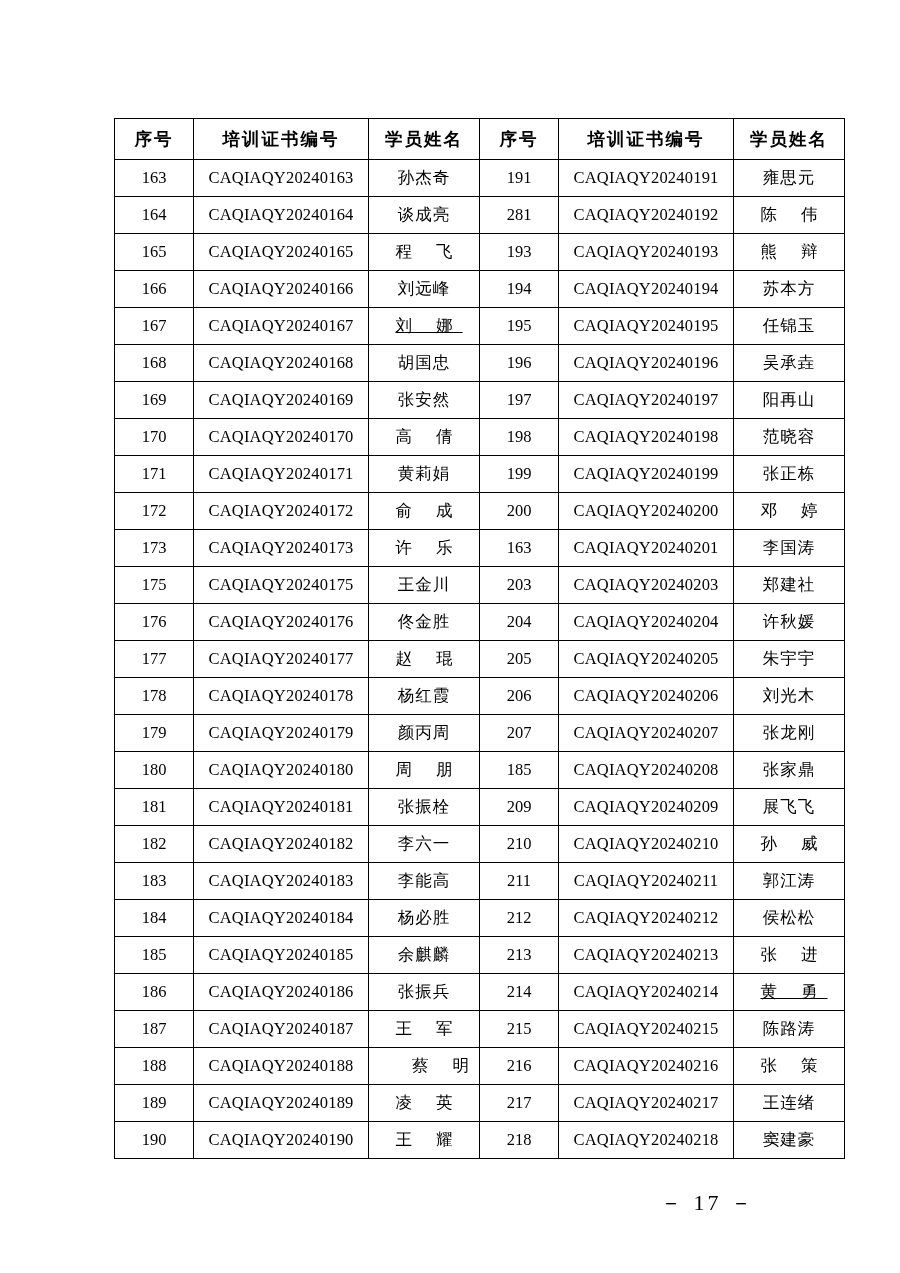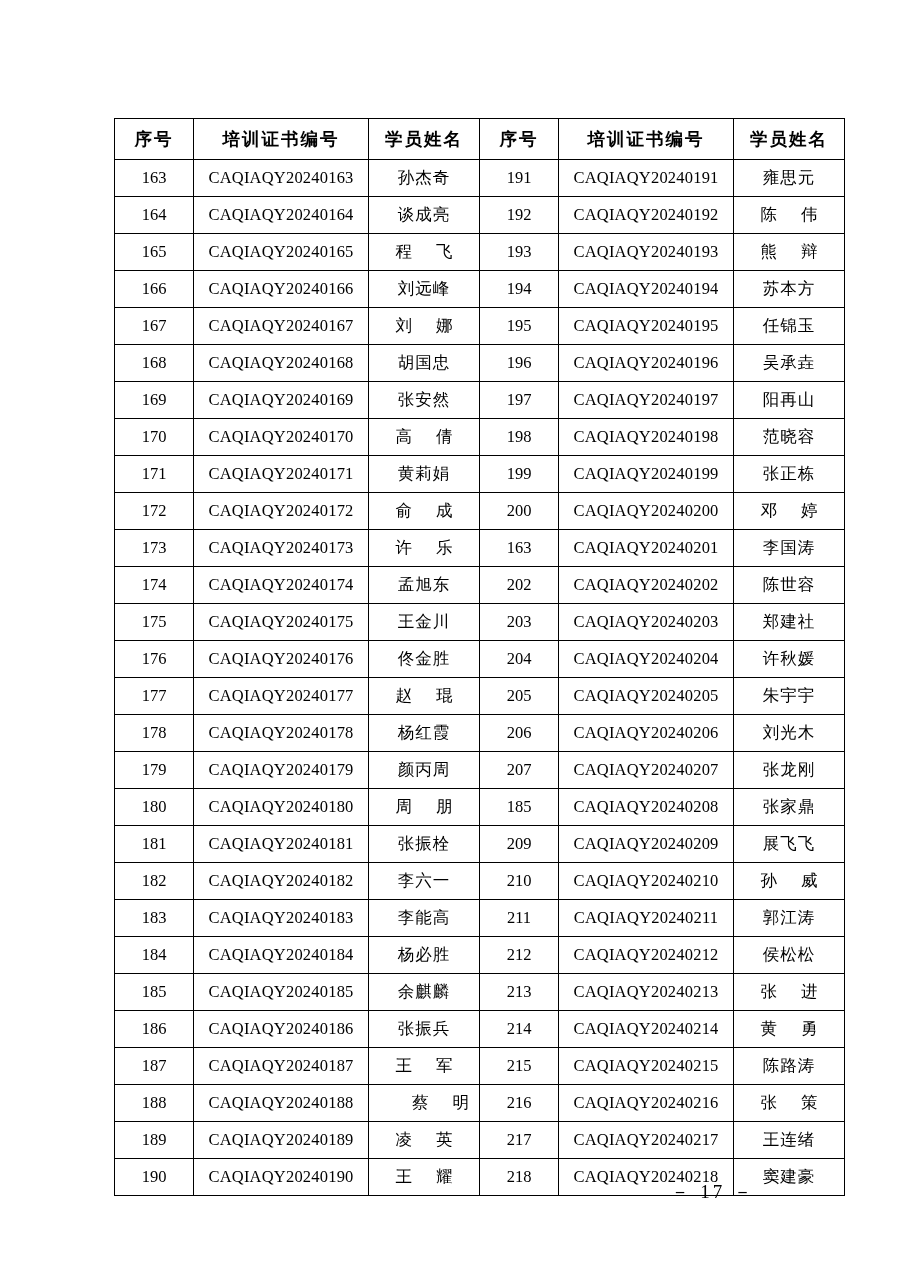--- a/index.html
+++ b/index.html
@@ -53,22 +53,22 @@
   td.seq {
     font-size: 16px;
   }
   td.name {
     letter-spacing: 1px;
   }
 
   .page-number {
     position: absolute;
     right: 85px;
-    bottom: 68px;
-    font-size: 19px;
+    bottom: 55px;
+    font-size: 22px;
     letter-spacing: 3px;
     font-family: "Liberation Serif", "DejaVu Serif", serif;
   }
 </style>
 </head>
 <body>
 
 <div class="page">
   <table class="roster">
     <colgroup>
@@ -95,21 +95,21 @@
           <td class="cert">CAQIAQY20240163</td>
           <td class="name">孙杰奇</td>
           <td class="seq">191</td>
           <td class="cert">CAQIAQY20240191</td>
           <td class="name">雍思元</td>
         </tr>
         <tr>
           <td class="seq">164</td>
           <td class="cert">CAQIAQY20240164</td>
           <td class="name">谈成亮</td>
-          <td class="seq">192</td>
+          <td class="seq">281</td>
           <td class="cert">CAQIAQY20240192</td>
           <td class="name" style="letter-spacing: 10px; padding-left: 10px;">陈 伟</td>
         </tr>
         <tr>
           <td class="seq">165</td>
           <td class="cert">CAQIAQY20240165</td>
           <td class="name" style="letter-spacing: 10px; padding-left: 10px;">程 飞</td>
           <td class="seq">193</td>
           <td class="cert">CAQIAQY20240193</td>
           <td class="name" style="letter-spacing: 10px; padding-left: 10px;">熊 辩</td>
@@ -118,21 +118,21 @@
           <td class="seq">166</td>
           <td class="cert">CAQIAQY20240166</td>
           <td class="name">刘远峰</td>
           <td class="seq">194</td>
           <td class="cert">CAQIAQY20240194</td>
           <td class="name">苏本方</td>
         </tr>
         <tr>
           <td class="seq">167</td>
           <td class="cert">CAQIAQY20240167</td>
-          <td class="name" style="letter-spacing: 10px; padding-left: 10px;">刘 娜</td>
+          <td class="name" style="letter-spacing: 10px; padding-left: 10px; text-decoration: underline;">刘 娜</td>
           <td class="seq">195</td>
           <td class="cert">CAQIAQY20240195</td>
           <td class="name">任锦玉</td>
         </tr>
         <tr>
           <td class="seq">168</td>
           <td class="cert">CAQIAQY20240168</td>
           <td class="name">胡国忠</td>
           <td class="seq">196</td>
           <td class="cert">CAQIAQY20240196</td>
@@ -172,28 +172,20 @@
         </tr>
         <tr>
           <td class="seq">173</td>
           <td class="cert">CAQIAQY20240173</td>
           <td class="name" style="letter-spacing: 10px; padding-left: 10px;">许 乐</td>
           <td class="seq">163</td>
           <td class="cert">CAQIAQY20240201</td>
           <td class="name">李国涛</td>
         </tr>
         <tr>
-          <td class="seq">174</td>
-          <td class="cert">CAQIAQY20240174</td>
-          <td class="name">孟旭东</td>
-          <td class="seq">202</td>
-          <td class="cert">CAQIAQY20240202</td>
-          <td class="name">陈世容</td>
-        </tr>
-        <tr>
           <td class="seq">175</td>
           <td class="cert">CAQIAQY20240175</td>
           <td class="name">王金川</td>
           <td class="seq">203</td>
           <td class="cert">CAQIAQY20240203</td>
           <td class="name">郑建社</td>
         </tr>
         <tr>
           <td class="seq">176</td>
           <td class="cert">CAQIAQY20240176</td>
@@ -273,21 +265,21 @@
           <td class="seq">213</td>
           <td class="cert">CAQIAQY20240213</td>
           <td class="name" style="letter-spacing: 10px; padding-left: 10px; margin-left: 44px;">张 进</td>
         </tr>
         <tr>
           <td class="seq">186</td>
           <td class="cert">CAQIAQY20240186</td>
           <td class="name">张振兵</td>
           <td class="seq">214</td>
           <td class="cert">CAQIAQY20240214</td>
-          <td class="name" style="letter-spacing: 10px; padding-left: 10px;">黄 勇</td>
+          <td class="name" style="letter-spacing: 10px; padding-left: 10px; text-decoration: underline;">黄 勇</td>
         </tr>
         <tr>
           <td class="seq">187</td>
           <td class="cert">CAQIAQY20240187</td>
           <td class="name" style="letter-spacing: 10px; padding-left: 10px;">王 军</td>
           <td class="seq">215</td>
           <td class="cert">CAQIAQY20240215</td>
           <td class="name">陈路涛</td>
         </tr>
         <tr>

